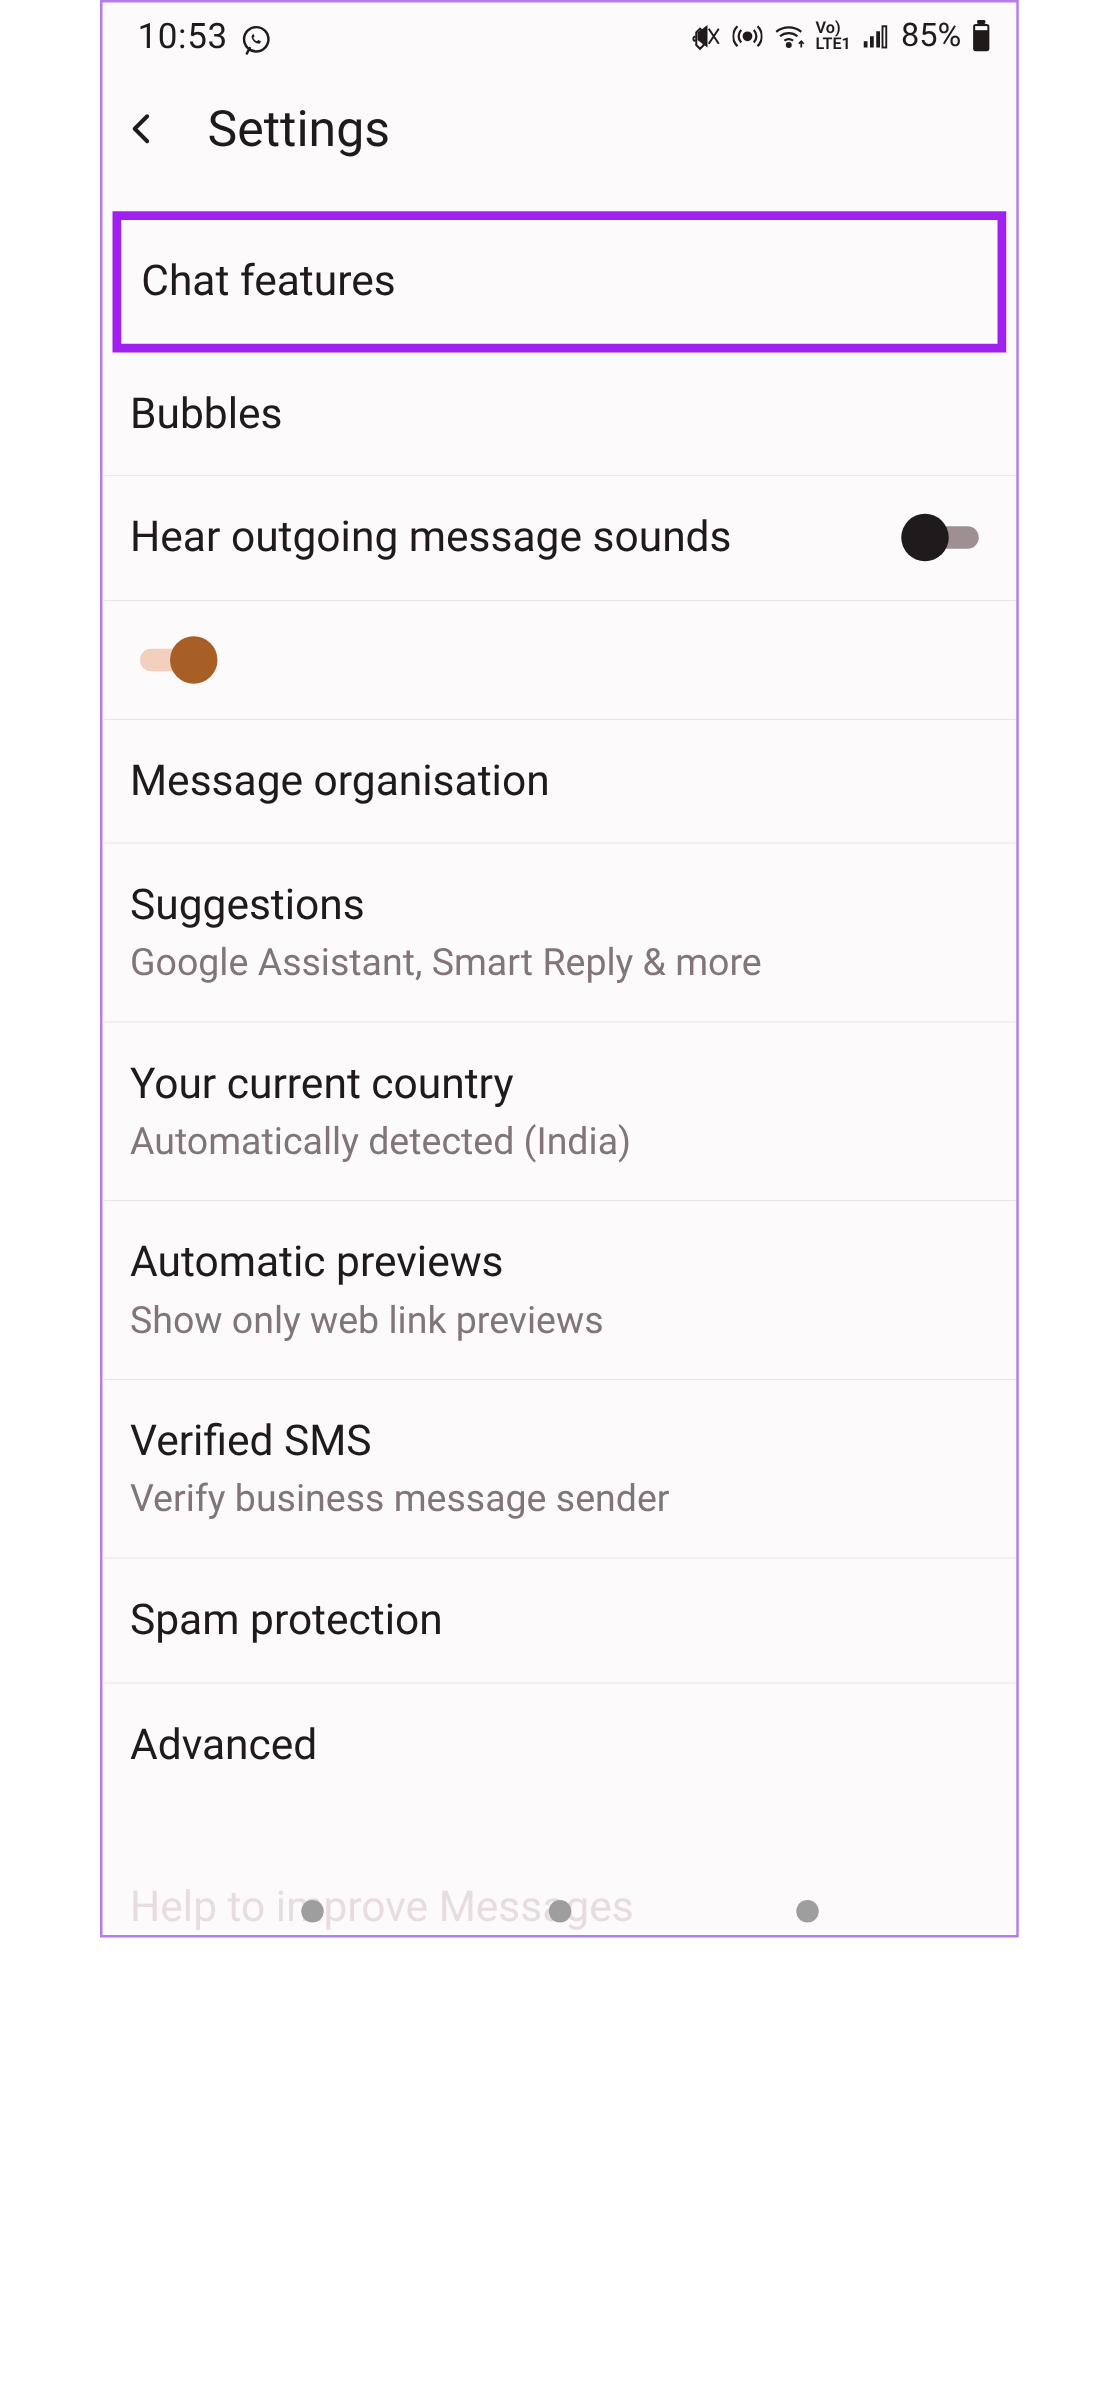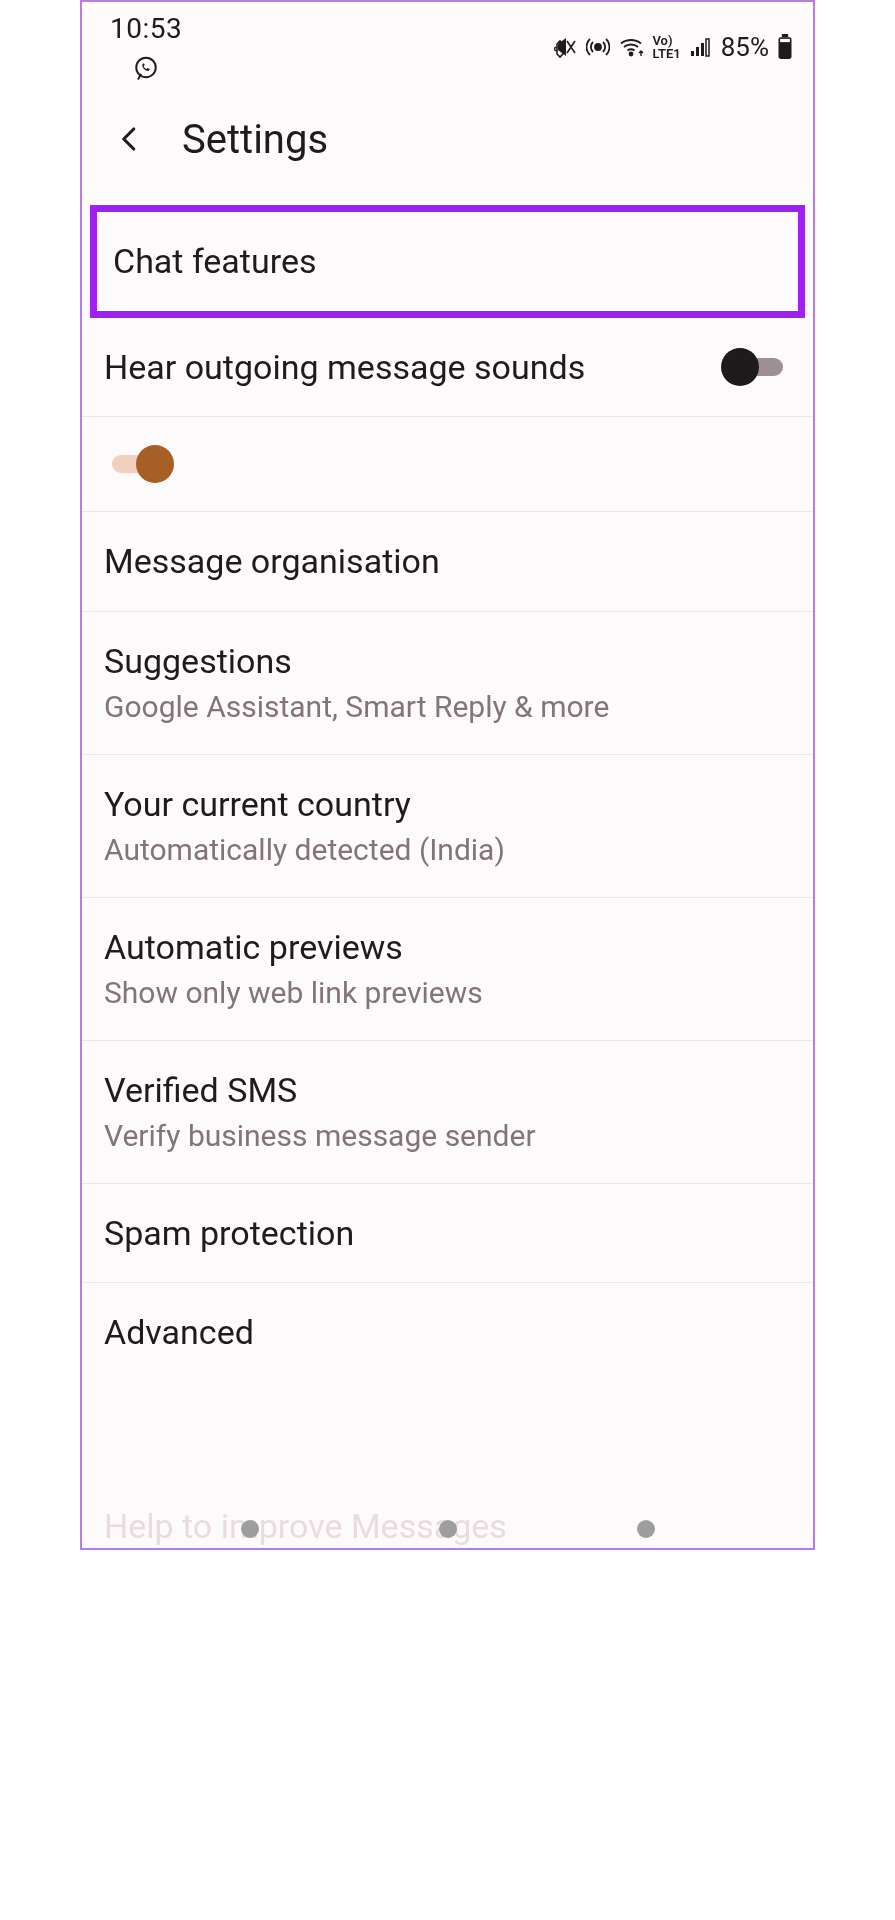--- a/index.html
+++ b/index.html
@@ -21,30 +21,30 @@
   
   .status-bar {
     display: flex;
     justify-content: space-between;
     align-items: center;
     padding: 10px 20px 6px 28px;
     font-size: 28px;
     color: #201a1b;
     font-weight: 400;
   }
-  .status-left { display: flex; align-items: center; gap: 10px; flex-direction: column; }
+  .status-left { display: flex; align-items: flex-end; gap: 10px; }
   .status-left .time { letter-spacing: 0.5px; }
   .status-right { display: flex; align-items: center; gap: 8px; }
   .status-right .pct { font-size: 26px; letter-spacing: 0; }
   .status-icon { display: inline-flex; align-items: center; }
   
   .app-bar {
     display: flex;
     align-items: center;
-    padding: 28px 24px 22px 24px;
+    padding: 28px 24px 22px 8px;
     gap: 28px;
   }
   .back-btn {
     width: 48px; height: 48px;
     display: flex; align-items: center; justify-content: center;
     background: transparent; border: none; cursor: pointer;
   }
   .app-title {
     font-size: 40px;
     color: #201a1b;
@@ -185,20 +185,25 @@
 
   <div class="highlight-box">
     <div class="row">
       <div class="row-texts">
         <div class="row-title">Chat features</div>
       </div>
     </div>
   </div>
 
 
+  <div class="row">
+    <div class="row-texts">
+          <div class="row-title">Bubbles</div>
+        </div>
+  </div>
 
   <div class="row">
     <div class="row-texts">
           <div class="row-title">Hear outgoing message sounds</div>
         </div>
     <div class="toggle off">
       <div class="track"></div>
       <div class="thumb"></div>
     </div>
   </div>

